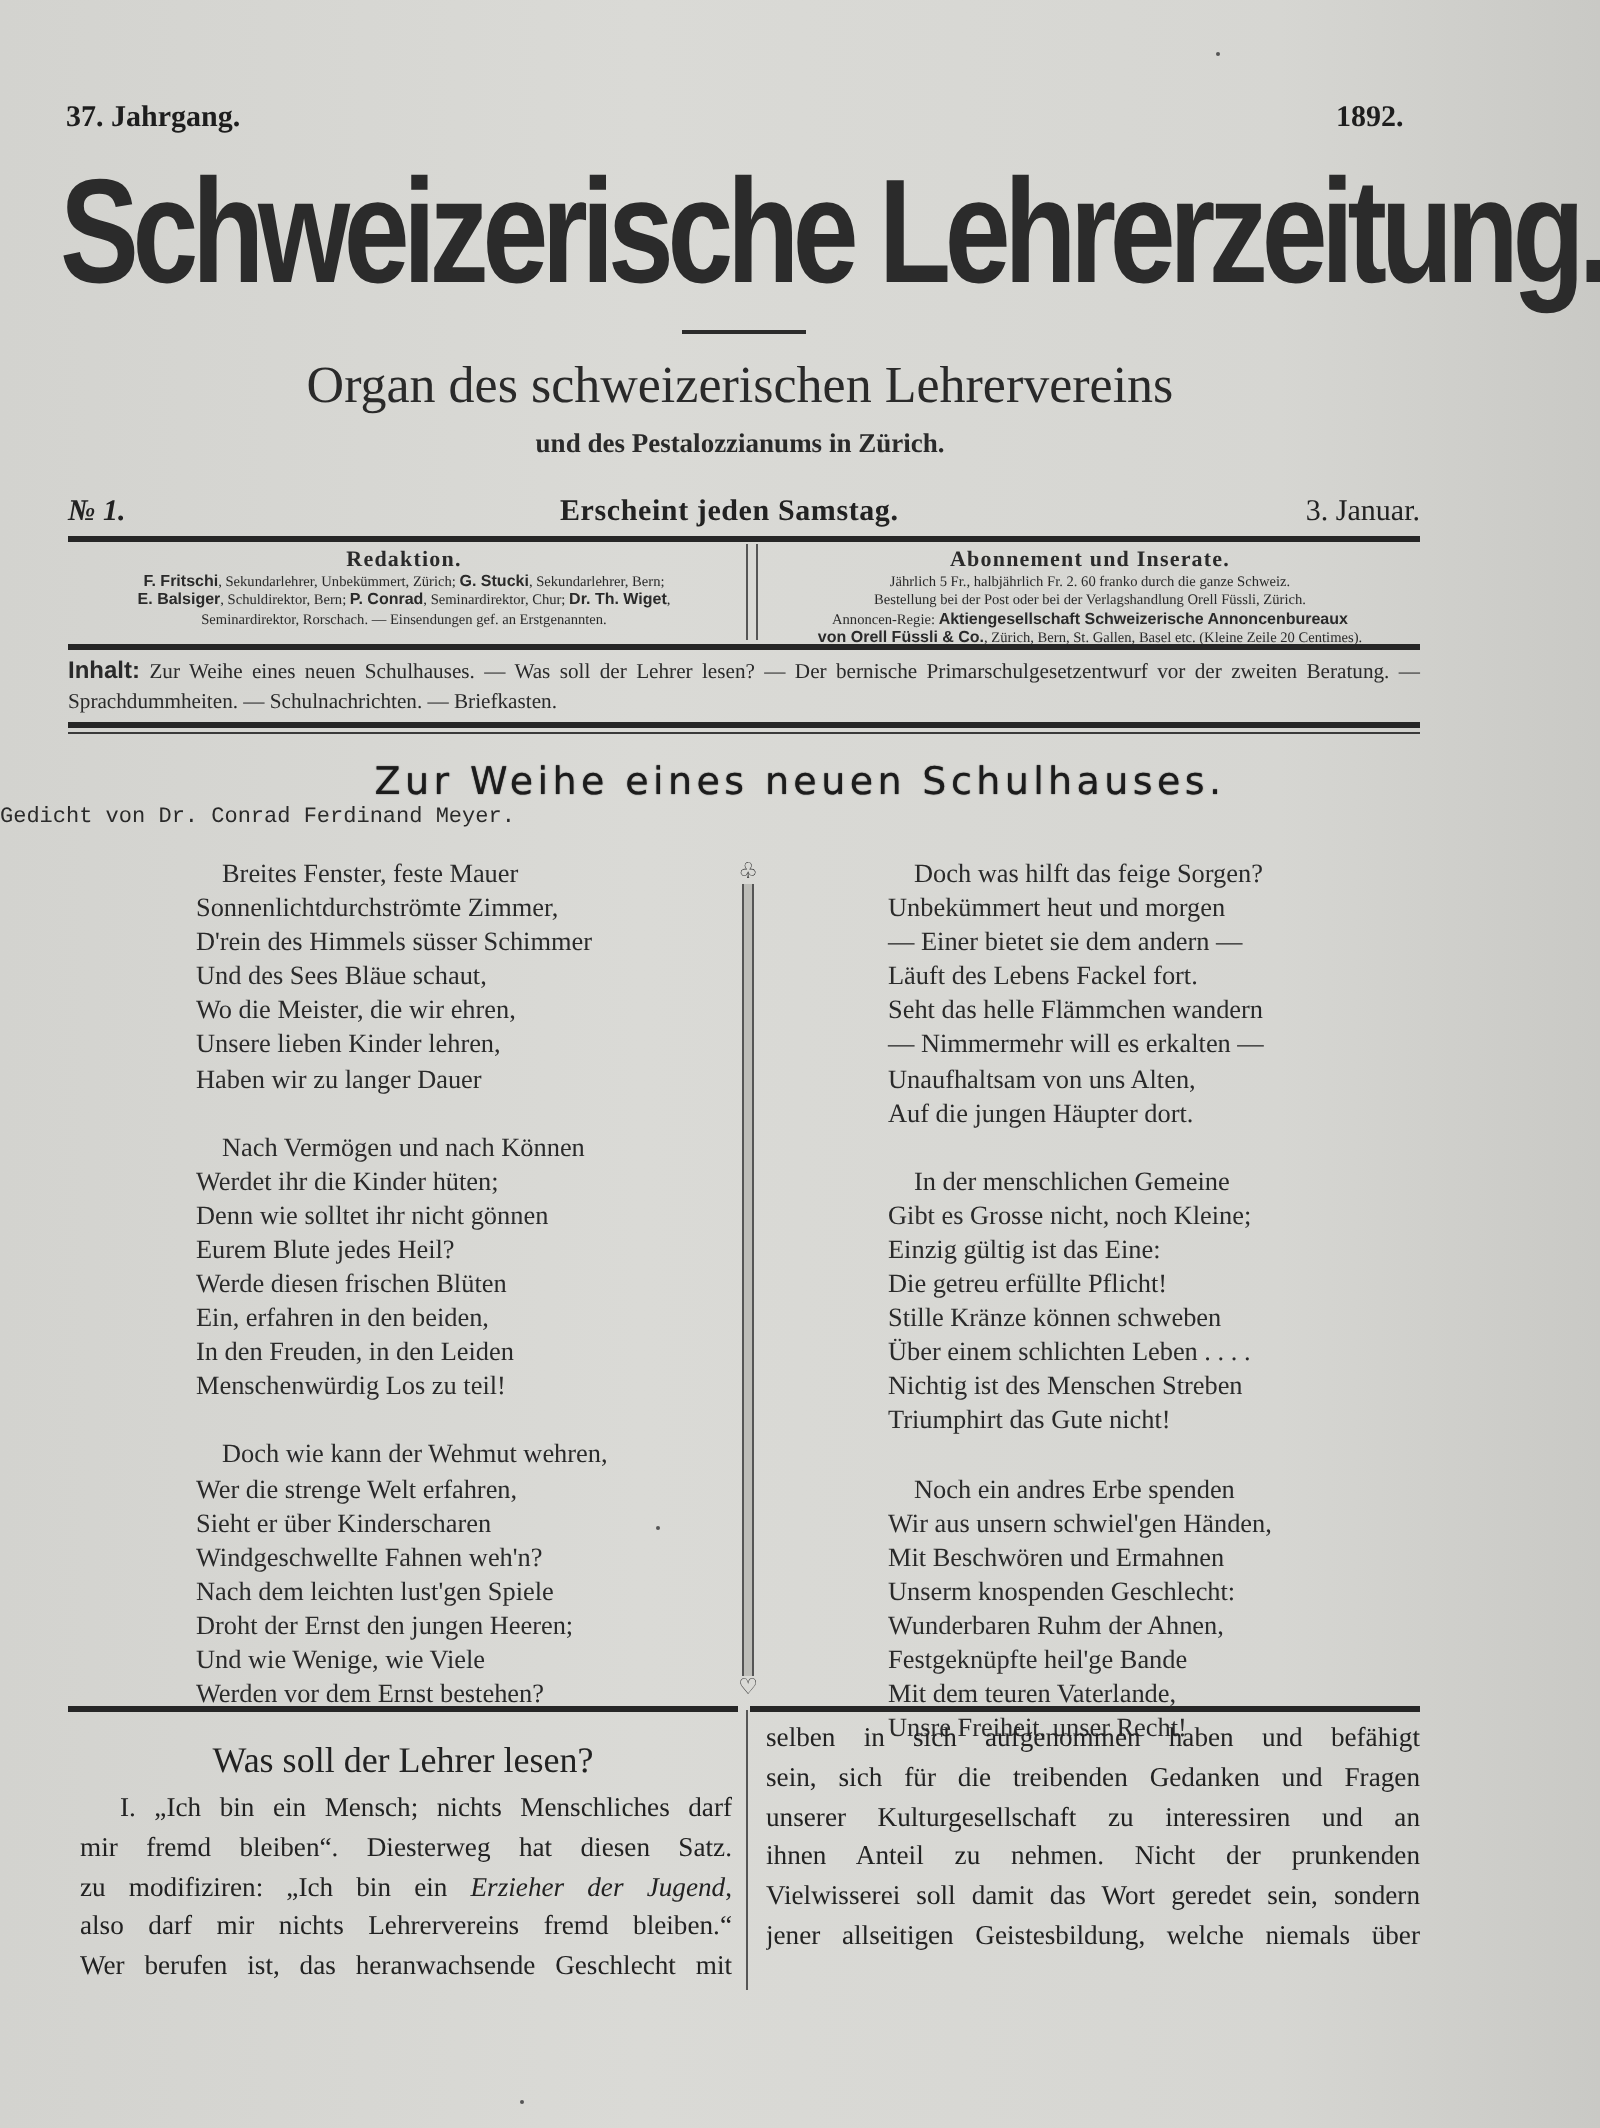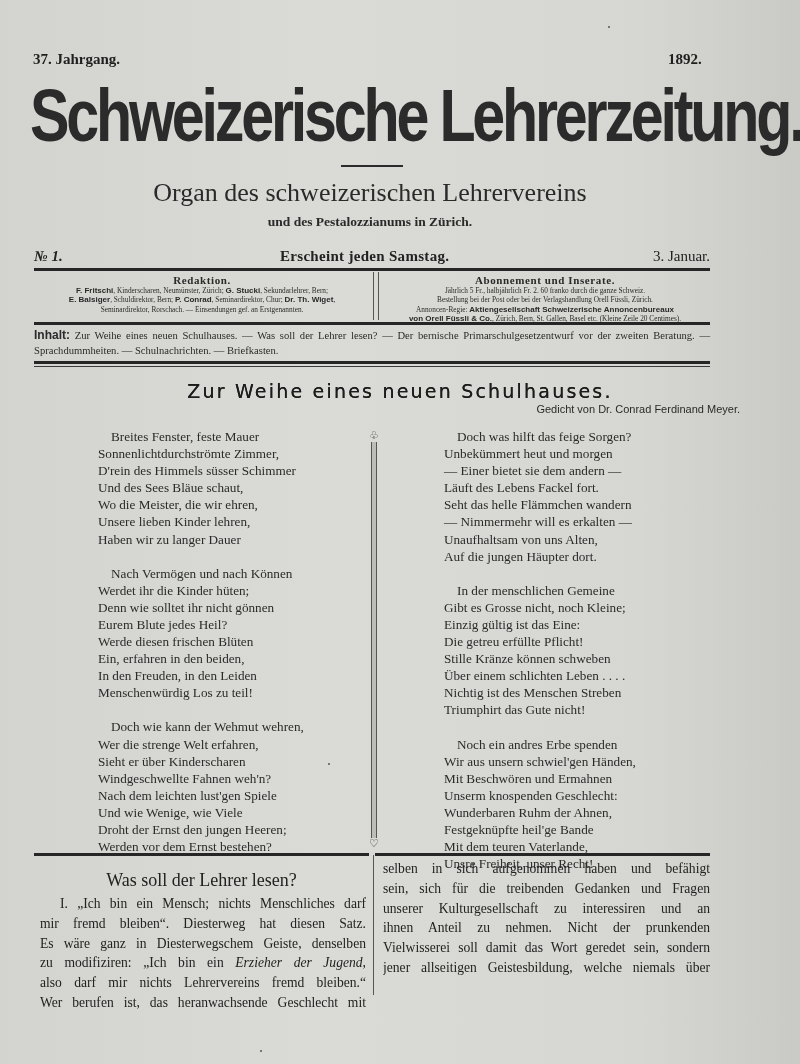--- a/index.html
+++ b/index.html
@@ -49,21 +49,21 @@
 
     .inhalt { left: 34px; top: 328px; width: 676px; font-family: "Liberation Serif", serif; font-size: 10.6px; line-height: 15px; color: #2a2a2a; text-align: justify; }
     .inhalt b { font-family: "Liberation Sans", sans-serif; font-size: 12px; }
 
     
     .poem-title {
       left: 0; width: 800px; top: 380px; text-align: center;
       font-family: "DejaVu Sans", sans-serif; font-weight: normal; font-size: 19px; letter-spacing: 2.2px; color: #1c1c1c;
       text-shadow: 0 0 0.6px #1c1c1c;
     }
-    .poem-author { left: 0; width: 740px; top: 403px; text-align: right; font-family: Liberation Sans, sans-serif; font-size: 11px; color: #2a2a2a; }
+    .poem-author { left: 0; width: 740px; top: 403px; text-align: left; font-family: Liberation Mono, monospace; font-size: 11px; color: #2a2a2a; }
     .poem-col { font-family: "Liberation Serif", serif; font-size: 13.2px; line-height: 17.1px; color: #2a2a2a; }
     .stanza { margin-bottom: 17px; }
     .stanza div:first-child { text-indent: 13px; }
     .poem-col-left { left: 98px; top: 428px; }
     .poem-col-right { left: 444px; top: 428px; }
 
     .poem-divider { left: 369px; top: 430px; width: 10px; height: 420px; }
     .divider-bar { position: absolute; left: 2px; top: 12px; width: 4px; height: 396px; border-left: 1px solid #555; border-right: 1px solid #555; background: #bdbdb8; }
     .divider-top, .divider-bottom { position: absolute; left: -2px; width: 14px; text-align: center; font-size: 11px; line-height: 12px; color: #333; font-family: "DejaVu Sans", sans-serif; }
     .divider-top { top: 0; }
@@ -103,21 +103,21 @@
     <span class="issue-freq">Erscheint jeden Samstag.</span>
     <span class="issue-date">3. Januar.</span>
   </div>
 
   <div class="abs rule-thick" style="left:34px; top:268px; width:676px;"></div>
 
   <div class="abs info-box">
     <div class="info-left">
       <div class="info-title">Redaktion.</div>
       <div id="redaktion-lines">
-          <div class="info-line"><b>F. Fritschi</b><span>, Kinderscharen, Neumünster, Zürich; </span><b>G. Stucki</b><span>, Sekundarlehrer, Bern;</span></div>
+          <div class="info-line"><b>F. Fritschi</b><span>, Sekundarlehrer, Unbekümmert, Zürich; </span><b>G. Stucki</b><span>, Sekundarlehrer, Bern;</span></div>
           <div class="info-line"><b>E. Balsiger</b><span>, Schuldirektor, Bern; </span><b>P. Conrad</b><span>, Seminardirektor, Chur; </span><b>Dr. Th. Wiget</b><span>,</span></div>
           <div class="info-line"><span>Seminardirektor, Rorschach. — Einsendungen gef. an Erstgenannten.</span></div>
         </div>
     </div>
     <div class="info-divider"></div>
     <div class="info-right">
       <div class="info-title">Abonnement und Inserate.</div>
       <div id="abonnement-lines">
           <div class="info-line"><span>Jährlich 5 Fr., halbjährlich Fr. 2. 60 franko durch die ganze Schweiz.</span></div>
           <div class="info-line"><span>Bestellung bei der Post oder bei der Verlagshandlung Orell Füssli, Zürich.</span></div>
@@ -156,22 +156,22 @@
         <div>Ein, erfahren in den beiden,</div>
         <div>In den Freuden, in den Leiden</div>
         <div>Menschenwürdig Los zu teil!</div>
       </div>
       <div class="stanza">
         <div>Doch wie kann der Wehmut wehren,</div>
         <div>Wer die strenge Welt erfahren,</div>
         <div>Sieht er über Kinderscharen</div>
         <div>Windgeschwellte Fahnen weh'n?</div>
         <div>Nach dem leichten lust'gen Spiele</div>
+        <div>Droht der Ernst den jungen Heeren;</div>
         <div>Und wie Wenige, wie Viele</div>
-        <div>Droht der Ernst den jungen Heeren;</div>
         <div>Werden vor dem Ernst bestehen?</div>
       </div>
     </div>
 
   <div class="abs poem-divider">
     <div class="divider-top">♧</div>
     <div class="divider-bar"></div>
     <div class="divider-bottom">♡</div>
   </div>
 
@@ -210,21 +210,20 @@
 
   <div class="abs rule-thick article-rule-l"></div>
   <div class="abs rule-thick article-rule-r"></div>
   <div class="abs col-divider"></div>
 
   <div class="abs article-title">Was soll der Lehrer lesen?</div>
 
   <div class="abs article-body article-left">
     <span class="line indent" style="text-indent:20px">I. „Ich bin ein Mensch; nichts Menschliches darf</span>
     <span class="line">mir fremd bleiben“. Diesterweg hat diesen Satz.</span>
-    <span class="line">Es wäre ganz in Diesterwegschem Geiste, denselben</span>
     <span class="line"><span>zu modifiziren: „Ich bin ein </span><span class="emph">Erzieher der Jugend</span><span>,</span></span>
     <span class="line">also darf mir nichts Lehrervereins fremd bleiben.“</span>
     <span class="line">Wer berufen ist, das heranwachsende Geschlecht mit</span>
   </div>
 
   <div class="abs article-body article-right">
     <span class="line">selben in sich aufgenommen haben und befähigt</span>
     <span class="line">sein, sich für die treibenden Gedanken und Fragen</span>
     <span class="line">unserer Kulturgesellschaft zu interessiren und an</span>
     <span class="line">ihnen Anteil zu nehmen. Nicht der prunkenden</span>

